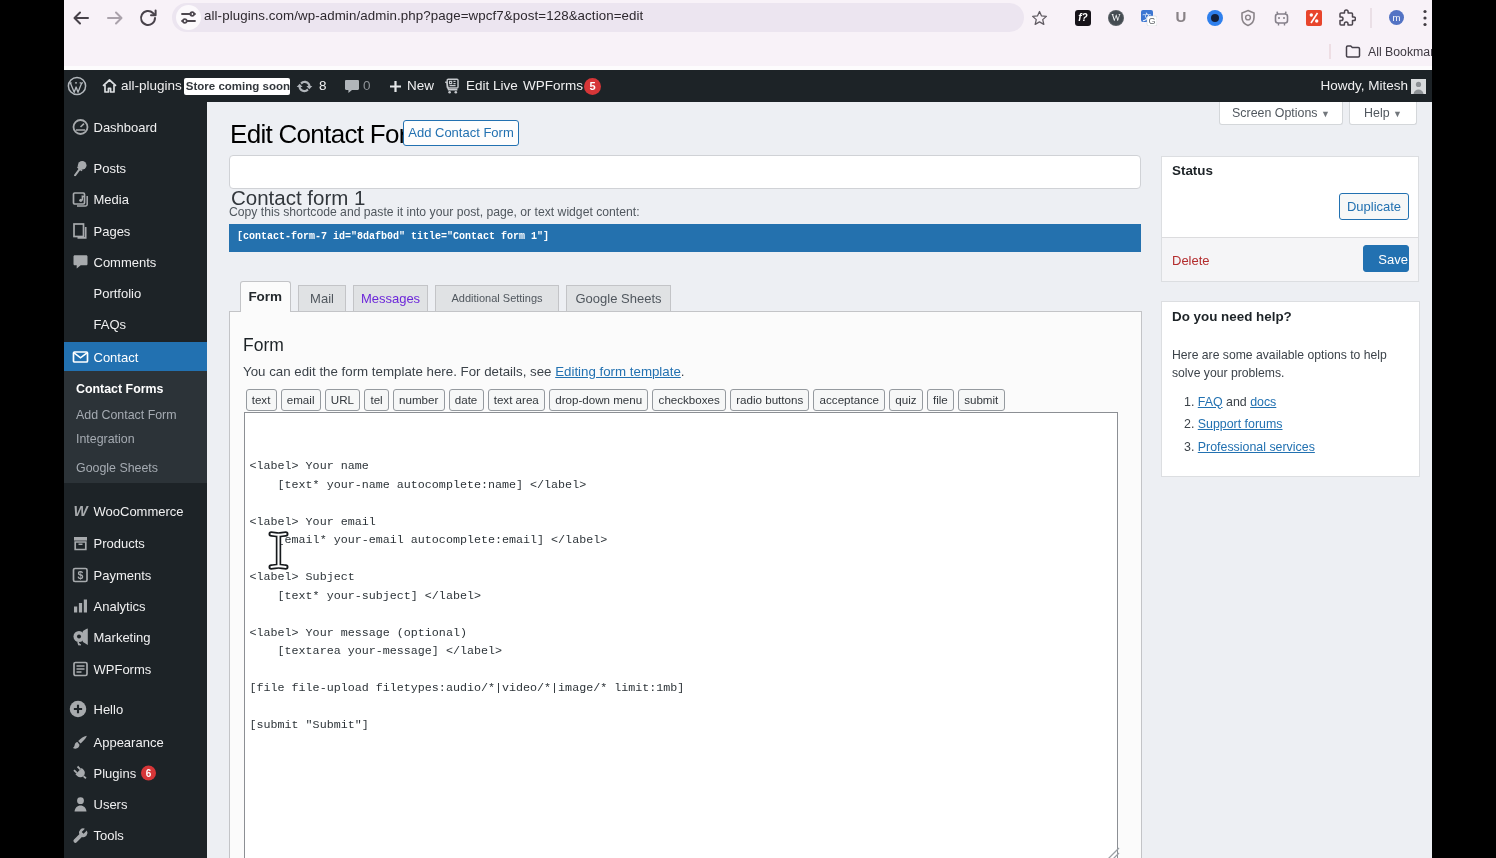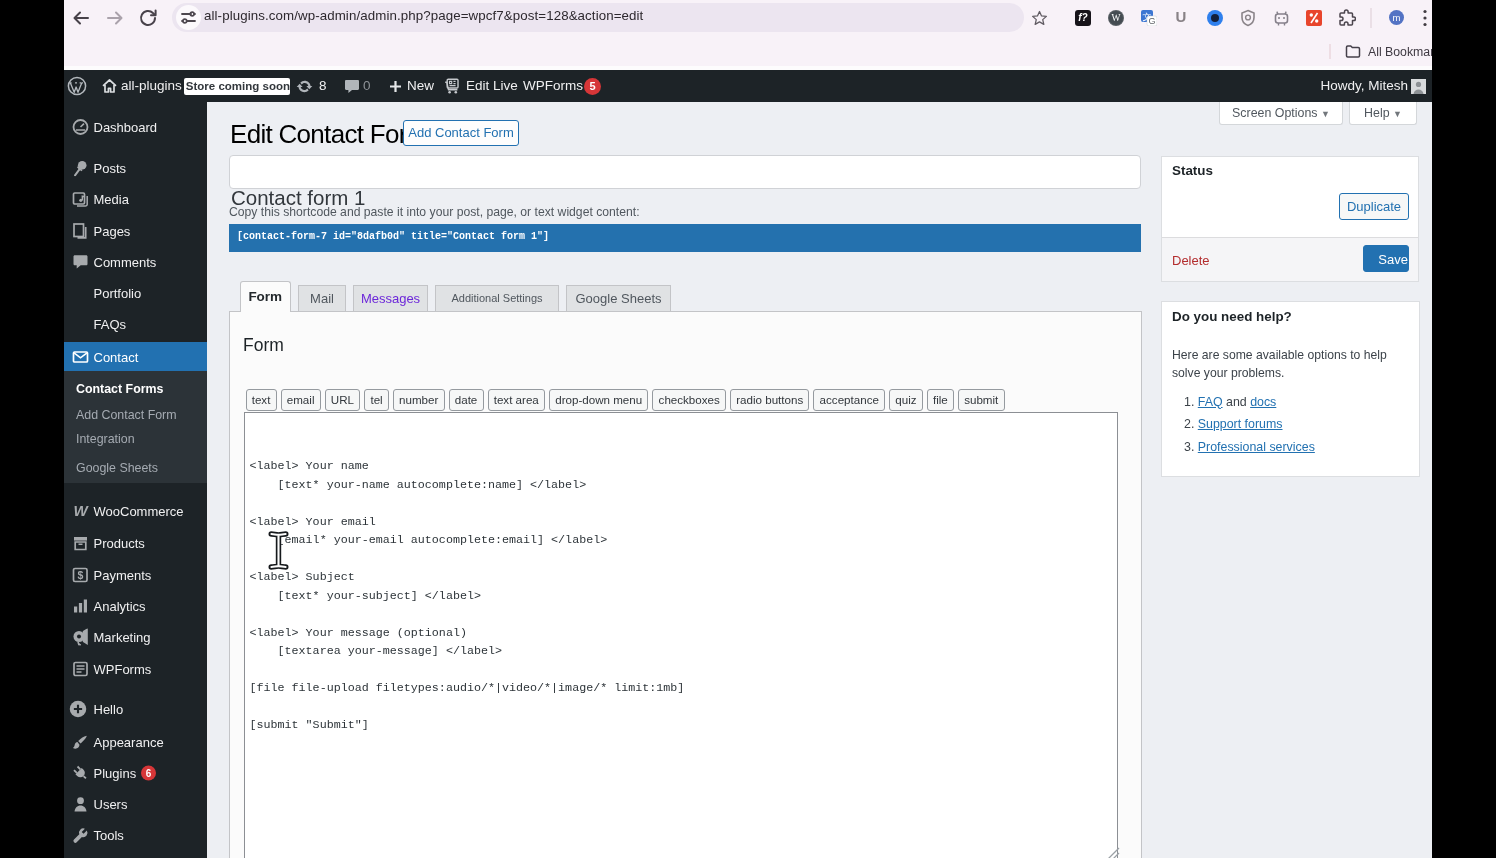--- a/index.html
+++ b/index.html
@@ -347,20 +347,21 @@
   <div class="abs" style="left:173px; top:231px; font-family:'Liberation Mono',monospace; font-weight:bold; font-size:10px; color:#fff;">[contact-form-7 id="8dafb0d" title="Contact form 1"]</div>
 
   <div class="abs" style="left:234px; top:284.5px; width:48px; height:27px; background:#e0e2e4; border:1px solid #c3c4c7; font-size:13px; color:#50575e; text-align:center; line-height:25px;">Mail</div>
   <div class="abs" style="left:289px; top:284.5px; width:75px; height:27px; background:#e0e2e4; border:1px solid #c3c4c7; font-size:13px; color:#6d28d9; text-align:center; line-height:25px;">Messages</div>
   <div class="abs" style="left:371px; top:284.5px; width:124px; height:27px; background:#e0e2e4; border:1px solid #c3c4c7; font-size:11px; color:#50575e; text-align:center; line-height:25px;">Additional Settings</div>
   <div class="abs" style="left:502px; top:284.5px; width:105px; height:27px; background:#e0e2e4; border:1px solid #c3c4c7; font-size:13px; color:#50575e; text-align:center; line-height:25px;">Google Sheets</div>
 
   <div class="abs" style="left:165px; top:311px; width:913px; height:560px; background:#fbfbfb; border:1px solid #c3c4c7;"></div>
   <div class="abs" style="left:175.5px; top:281px; width:51.5px; height:31px; background:#fbfbfb; border:1px solid #c3c4c7; border-bottom:none; border-radius:3px 3px 0 0; font-size:13.5px; font-weight:bold; color:#24292d; text-align:center; line-height:29px;">Form</div>
   <div class="abs" style="left:179px; top:335px; font-size:17.5px; color:#1d2327;">Form</div>
+  <div class="abs" style="left:179px; top:364px; font-size:13.3px; color:#3c434a;">You can edit the form template here. For details, see <a class="wplink">Editing form template</a>.</div>
 
   <div class="abs" style="left:181.5px; top:388.5px; display:flex; gap:4px;">
     <span class="tagbtn">text</span>
         <span class="tagbtn">email</span>
         <span class="tagbtn">URL</span>
         <span class="tagbtn">tel</span>
         <span class="tagbtn">number</span>
         <span class="tagbtn">date</span>
         <span class="tagbtn">text area</span>
         <span class="tagbtn">drop-down menu</span>

